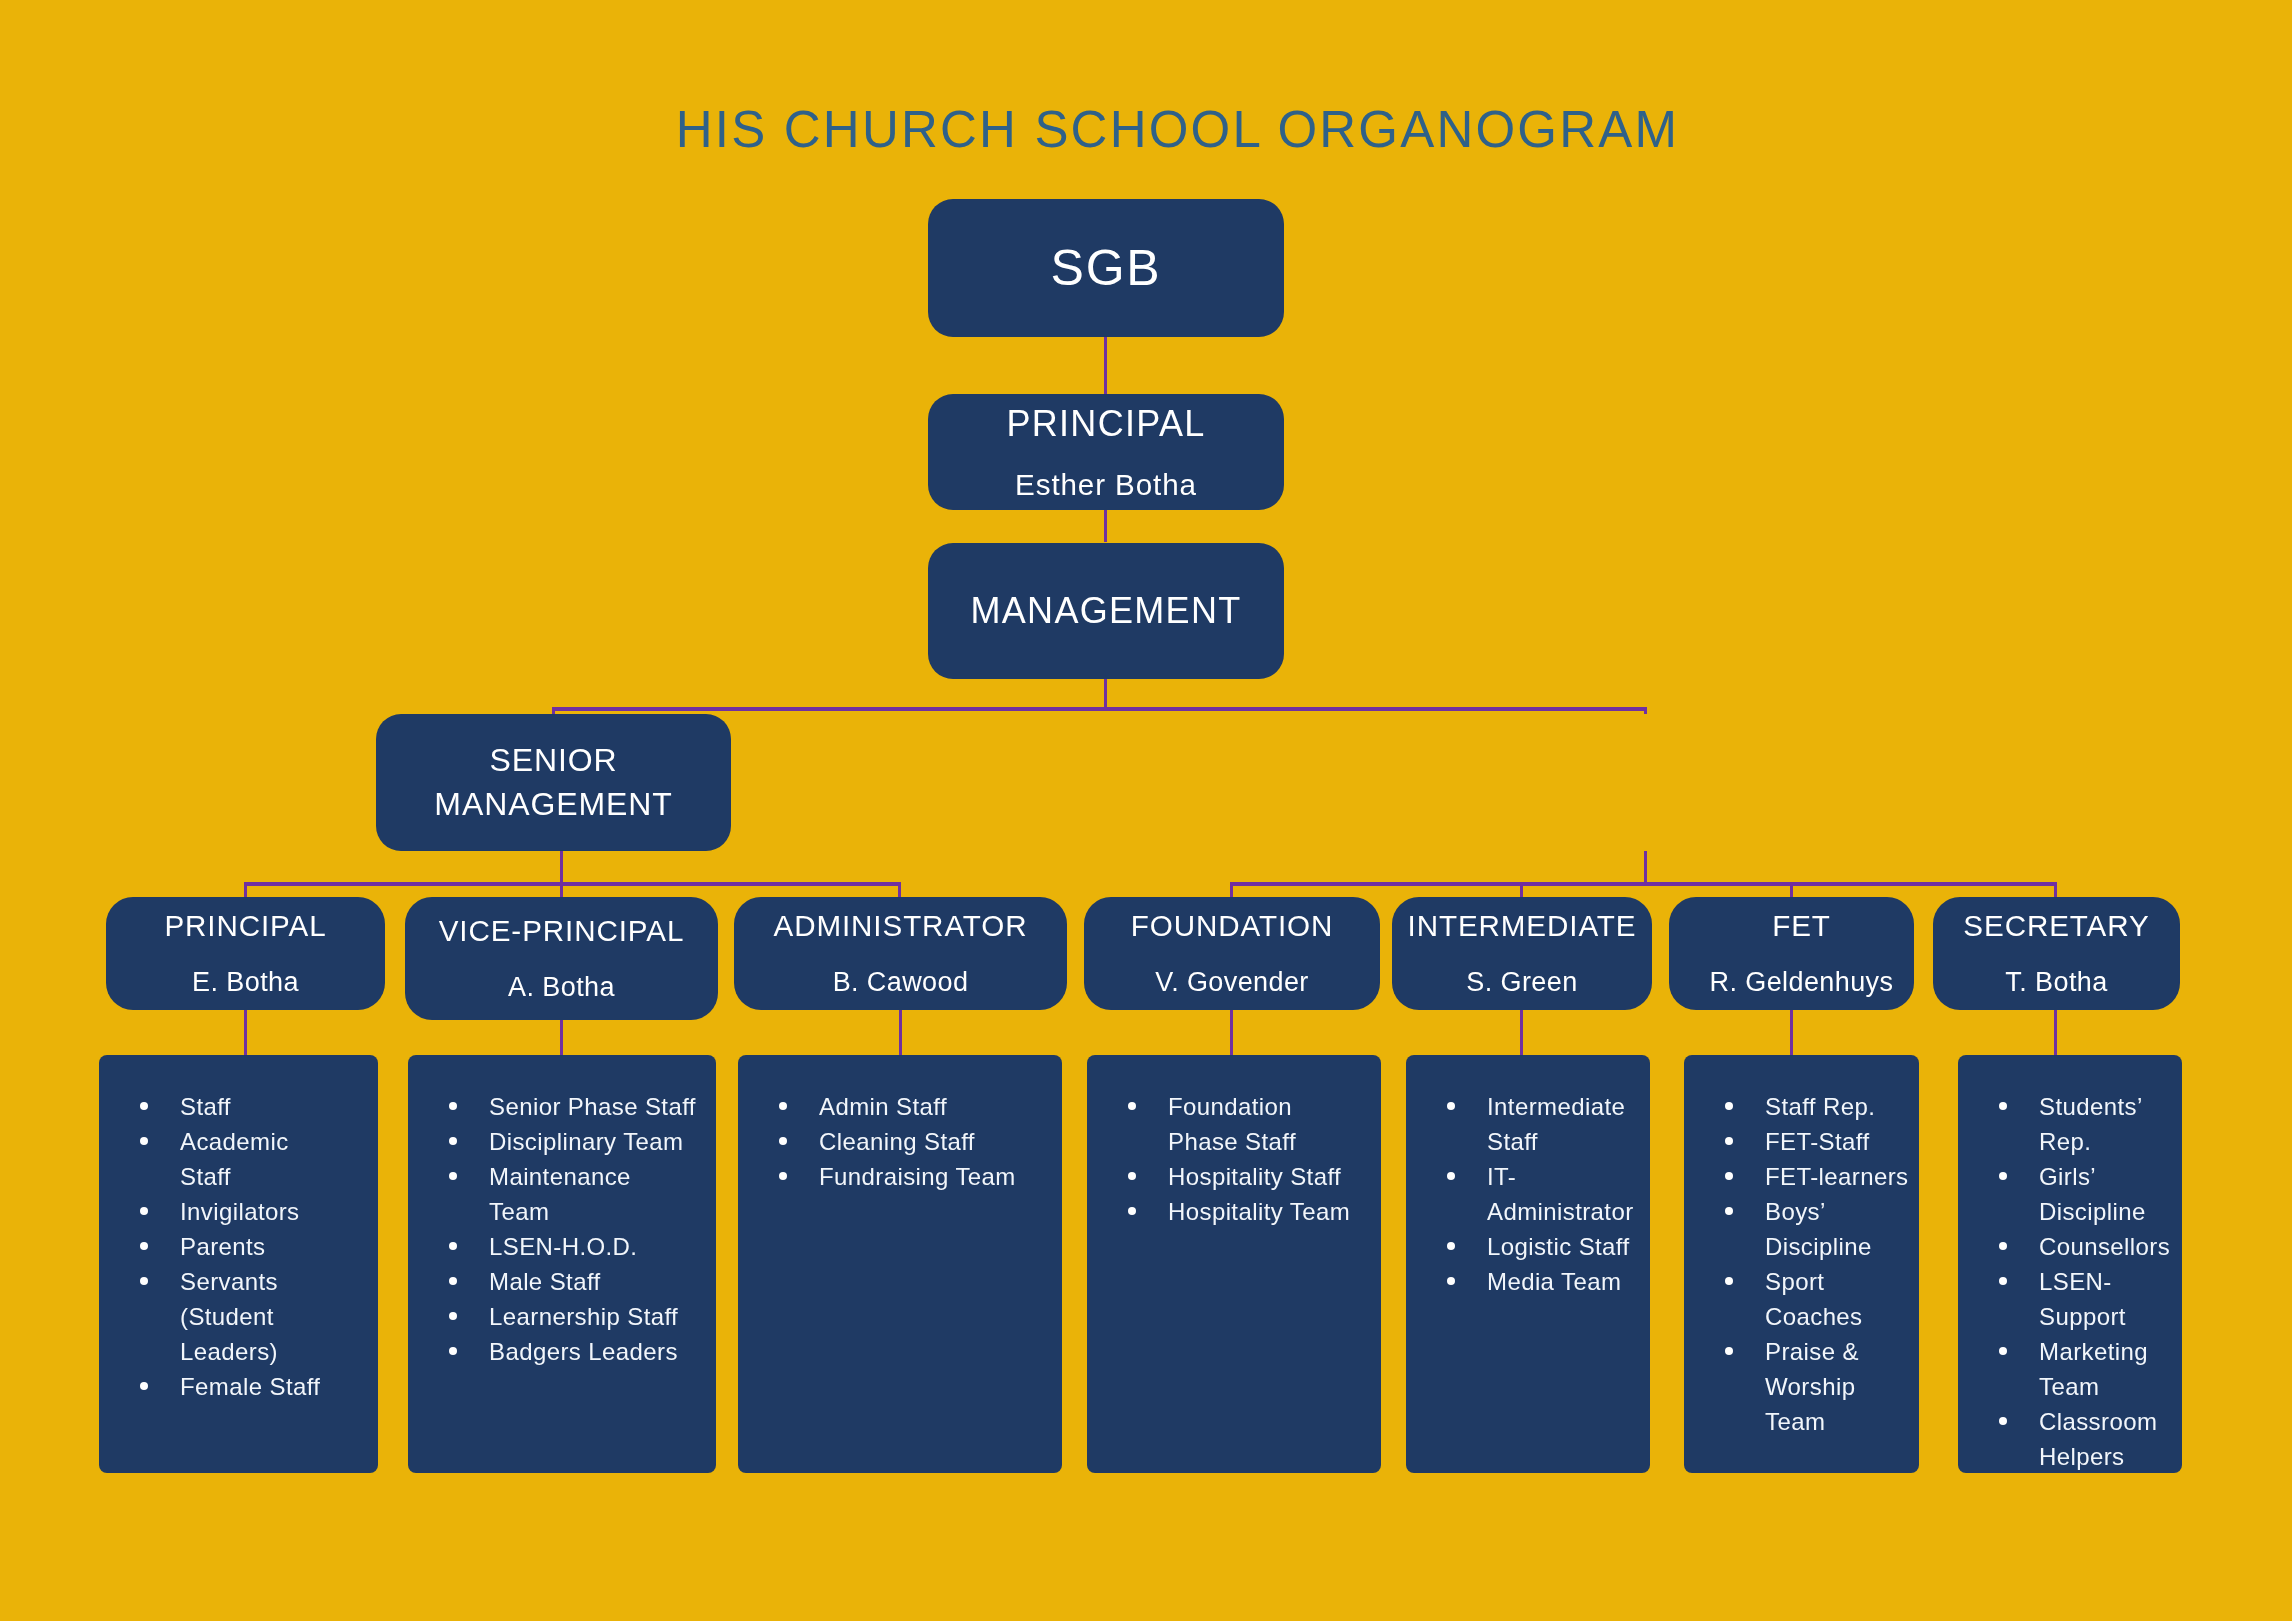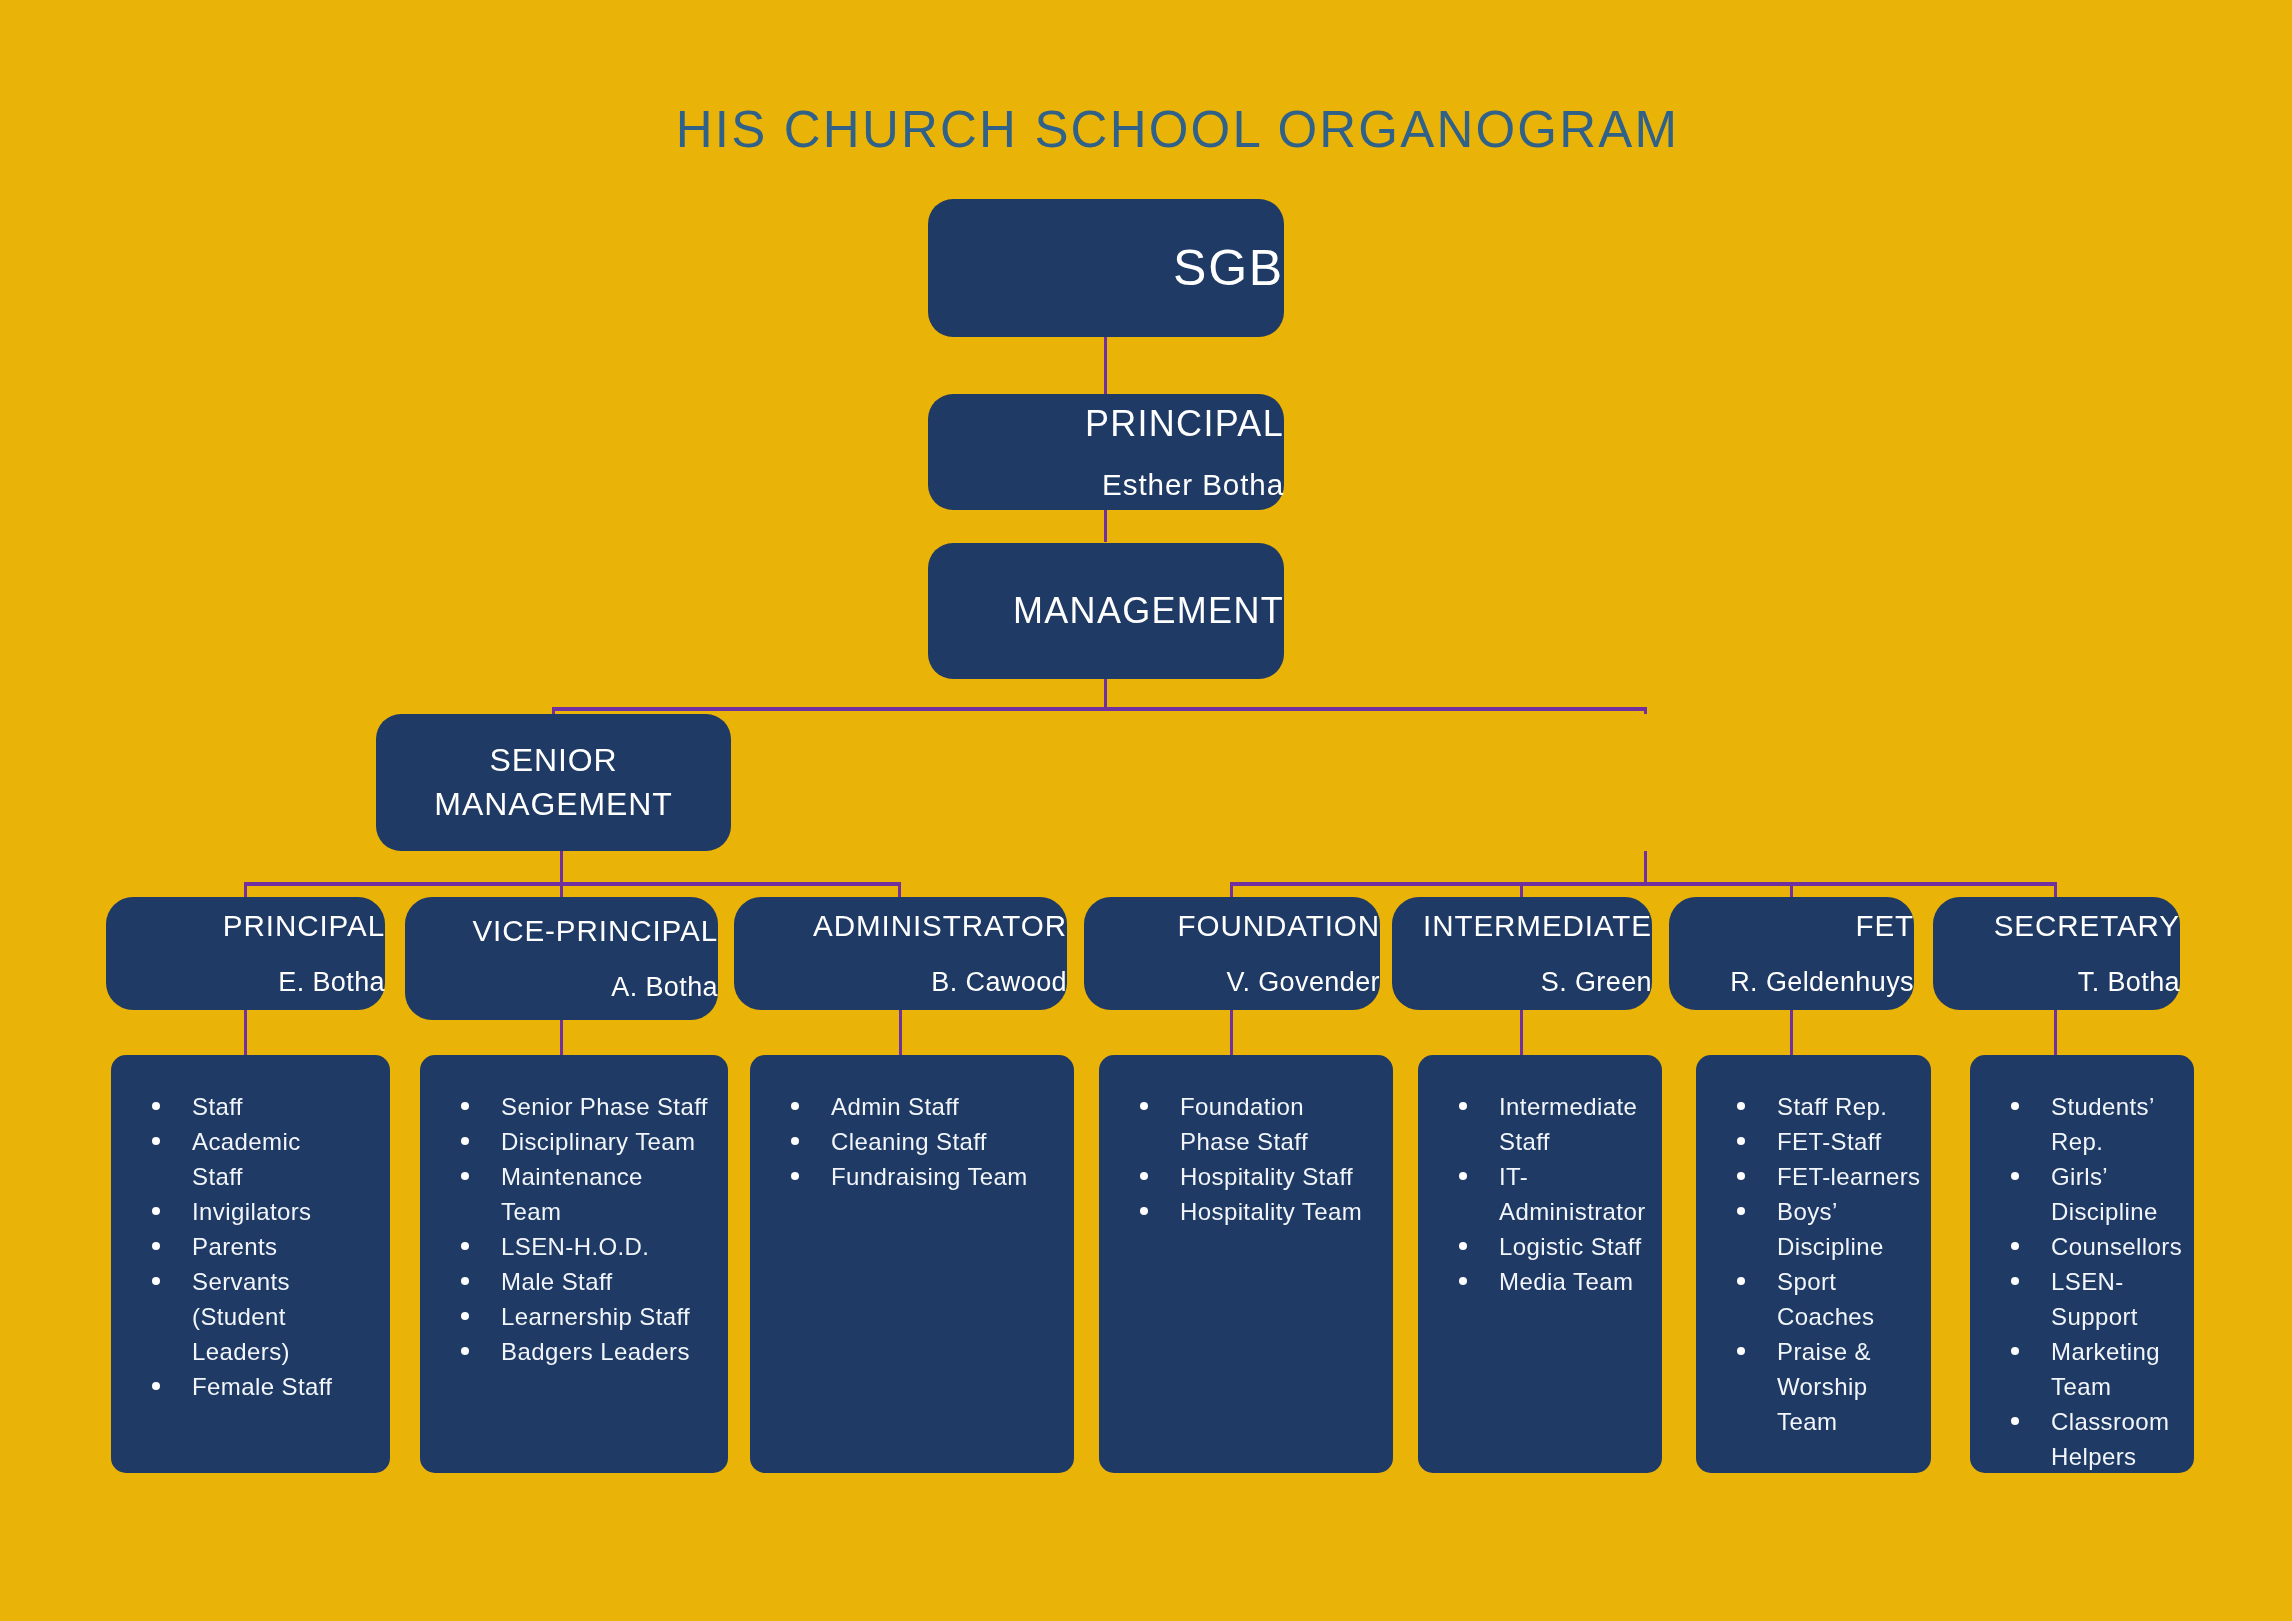--- a/index.html
+++ b/index.html
@@ -14,34 +14,33 @@
     width:2293px;height:1621px;
   }
   .canvas{position:relative;width:2293px;height:1621px;background:#eab308;overflow:hidden;}
   .title{
     position:absolute;left:282px;top:100px;width:1791px;
     text-align:center;color:var(--title);
     font-size:51px;font-weight:400;letter-spacing:2.2px;white-space:nowrap;
   }
   .box{
     position:absolute;background:var(--navy);color:#fff;
-    display:flex;flex-direction:column;align-items:flex-end;justify-content:center;
+    display:flex;flex-direction:column;align-items:center;justify-content:center;
     text-align:center;border-radius:25px;letter-spacing:0.9px;
   }
   .box .lbl-xl{font-size:50px;letter-spacing:1.8px;}
   .box .lbl-lg{font-size:36px;letter-spacing:1.3px;}
   .box .lbl-branch{font-size:32px;line-height:1.35;letter-spacing:0.9px;padding:0 27px;}
   .box .sub{font-size:29.6px;margin-top:23px;letter-spacing:0.9px;}
   .head{border-radius:27px;}
   .head .lbl-md{font-size:29.6px;letter-spacing:0.9px;}
   .head .sub-sm{font-size:27px;margin-top:24px;letter-spacing:0.4px;}
   .listbox{
     position:absolute;background:var(--navy);color:#fff;
-    border-radius:15px;
-    margin-left:12px;
+    border-radius:8px;
   }
   .listbox ul{
     list-style:none;padding:34px 7.2px 0 34px;
   }
   .listbox li{
     position:relative;padding-left:47px;
     font-size:24px;line-height:35px;letter-spacing:0.4px;
     white-space:pre-line;color:#f2f6fb;
   }
   .listbox li::before{

